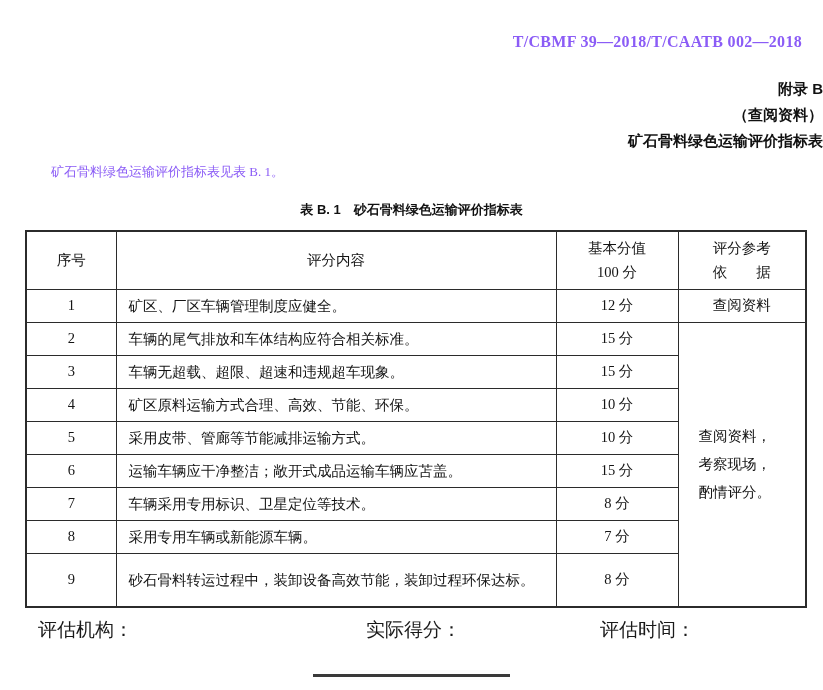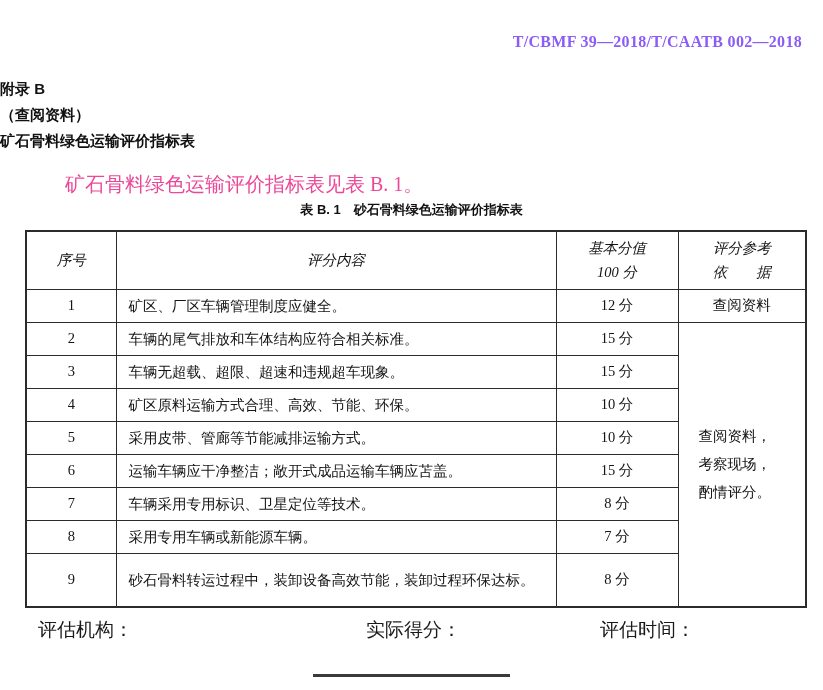--- a/index.html
+++ b/index.html
@@ -25,37 +25,37 @@
     font-weight: bold;
     font-size: 16px;
     letter-spacing: 0.3px;
     color: #8b5cf6;
   }
   .appendix-block {
     position: absolute;
     top: 76px;
     left: 0;
     width: 823px;
-    text-align: left;
+    text-align: right;
     font-family: "Liberation Sans", sans-serif;
     font-weight: bold;
     color: #111;
   }
   .appendix-block .line {
     font-size: 15px;
     line-height: 26px;
   }
   .intro {
     position: absolute;
-    top: 171px;
+    top: 163px;
     left: 25px;
     width: 780px;
-    font-size: 20px;
+    font-size: 13px;
     text-indent: 2em;
-    color: #ec4899;
+    color: #8b5cf6;
   }
   .table-caption {
     position: absolute;
     top: 201px;
     left: 0;
     width: 823px;
     text-align: center;
     font-family: "Liberation Sans", sans-serif;
     font-weight: bold;
     font-size: 13px;
@@ -70,21 +70,21 @@
     table-layout: fixed;
     font-size: 14.5px;
     color: #141414;
   }
   table.eval-table td, table.eval-table th {
     border: 1px solid #2b2b2b;
     font-weight: normal;
     vertical-align: middle;
   }
   table.eval-table { border: 2px solid #2b2b2b; }
-  tr.header-row { height: 58px; font-style: italic; }
+  tr.header-row { height: 58px; }
   tr.data-row { height: 33px; }
   tr.data-row-tall { height: 54px; }
   .cell-center { text-align: center; }
   .cell-content {
     text-align: left;
     padding-left: 12px;
     padding-right: 8px;
     line-height: 22px;
   }
   .hdr-line { display: block; line-height: 24px; text-align: center; }

